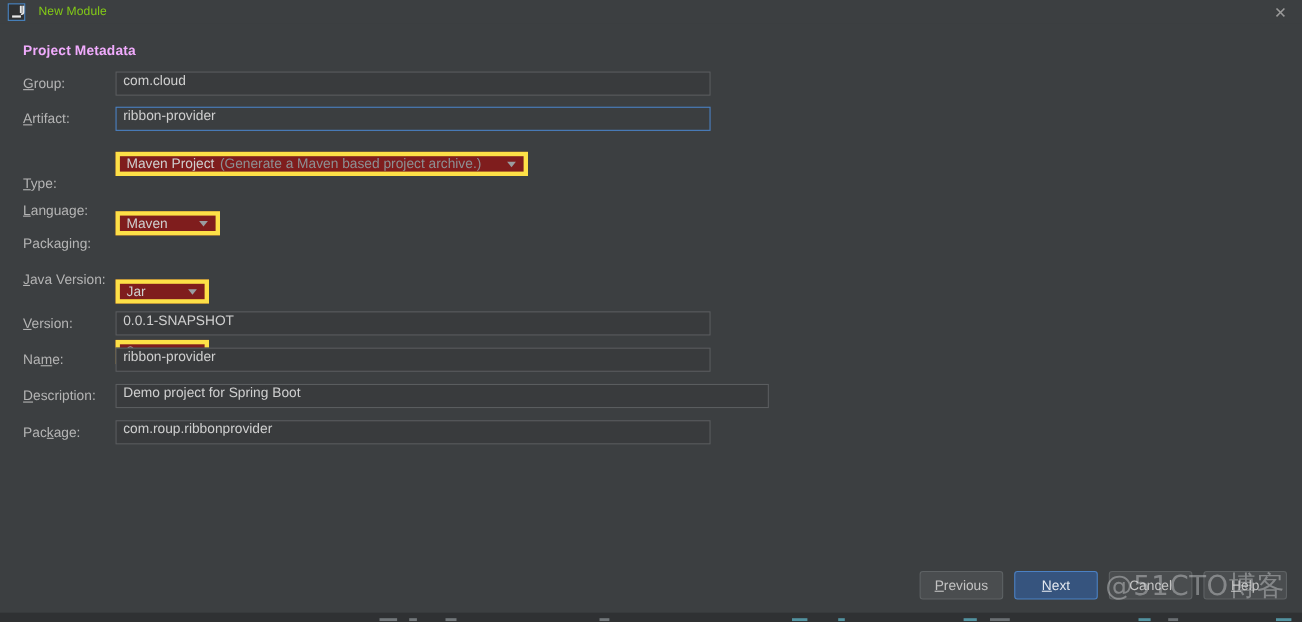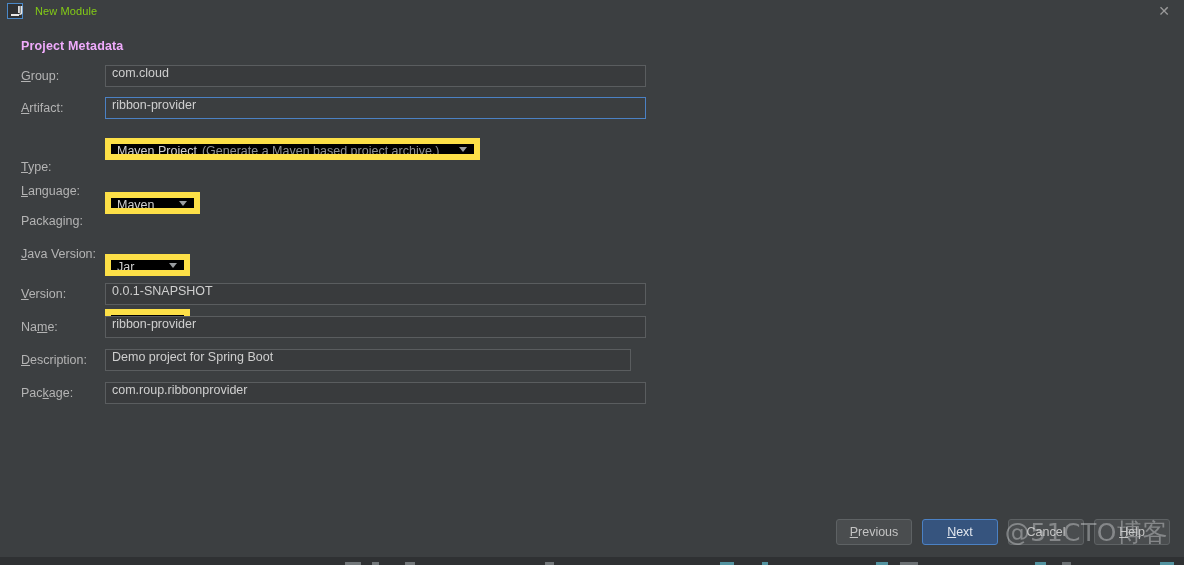--- a/index.html
+++ b/index.html
@@ -126,22 +126,22 @@
     color: #c0c0c0;
     padding-left: 6px;
     overflow: hidden;
     white-space: nowrap;
   }
   .field.focused {
     border: 1px solid #4b81c4;
     background: #3b3e40;
   }
   .field.combo {
-    background: #000000;
-    border: 6px solid #fde047;
+    background: #7f1d1d;
+    border: 4px solid #fde047;
     position: relative;
     padding-right: 24px;
   }
   .combo .arrow {
     position: absolute;
     right: 7px;
     top: 50%;
     margin-top: -2px;
     width: 0; height: 0;
     border-left: 4.5px solid transparent;
@@ -263,21 +263,21 @@
         </div>
         <div class="lbl" style="top: 222px;"><u>V</u>ersion:</div>
         <div class="field" style="top: 218px; width: 541px;">
           <span class="val-strong">0.0.1-SNAPSHOT</span>
         </div>
         <div class="lbl" style="top: 255px;">Na<u>m</u>e:</div>
         <div class="field" style="top: 251px; width: 541px;">
           <span class="val-strong">ribbon-provider</span>
         </div>
         <div class="lbl" style="top: 288px;"><u>D</u>escription:</div>
-        <div class="field" style="top: 284px; width: 526px;">
+        <div class="field" style="top: 284px; width: 594px;">
           <span class="val-strong">Demo project for Spring Boot</span>
         </div>
         <div class="lbl" style="top: 321px;">Pac<u>k</u>age:</div>
         <div class="field" style="top: 317px; width: 541px;">
           <span class="val-strong">com.roup.ribbonprovider</span>
         </div>
       </div>
 
     <div class="buttons" id="buttons">
         <div class="btn"><u>P</u>revious</div>

